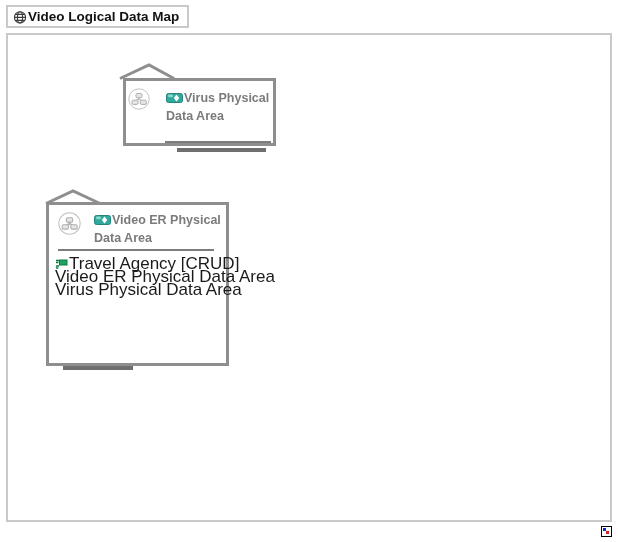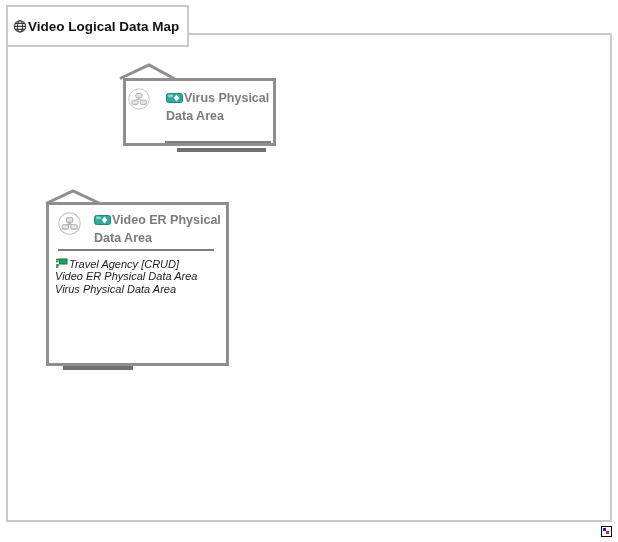--- a/index.html
+++ b/index.html
@@ -1,21 +1,21 @@
 <!DOCTYPE html>
 <html><head>
 <meta charset="utf-8">
 <style>
   * { box-sizing: border-box; margin: 0; padding: 0; }
   html, body { width: 618px; height: 542px; background: #ffffff; overflow: hidden; }
   body { position: relative; font-family: "Liberation Sans", "DejaVu Sans", sans-serif; }
 
   
   .tab {
-    position: absolute; left: 6px; top: 5px; width: 183px; height: 42px;
+    position: absolute; left: 6px; top: 5px; width: 183px; height: 23px;
     background: #ffffff; border: 2px solid #c9c9c9; z-index: 3;
     display: flex; align-items: center; padding-left: 5px;
     font-size: 13.5px; font-weight: bold; color: #111;
   }
   .tab .globe { margin-right: 1px; display: inline-flex; }
 
   
   .canvas {
     position: absolute; left: 6px; top: 33px; width: 606px; height: 489px;
     background: #ffffff; border: 2px solid #c9c9c9; z-index: 1;
@@ -41,21 +41,21 @@
   .data-area-icon { display: inline-block; vertical-align: -1px; margin-right: 1px; }
   .separator { position: absolute; background: #7d7d7d; height: 2px; }
   .pkg-virus .separator { left: 47px; top: 78px; width: 106px; }
   .pkg-video .separator { left: 14px; top: 61px; width: 156px; }
   .shadow-bar { position: absolute; background: #6f6f6f; height: 4px; }
   .pkg-virus .shadow-bar { left: 59px; top: 85px; width: 89px; }
   .pkg-video .shadow-bar { left: 19px; top: 178px; width: 70px; }
 
   .member-list {
     position: absolute; left: 11px; top: 69px; width: 170px;
-    font-size: 11px; color: #1a1a1a; line-height: 13.2px; white-space: nowrap; font-style: italic;
+    font-size: 17px; color: #1a1a1a; line-height: 13.2px; white-space: nowrap;
   }
   .member-list .row { height: 13.2px; }
   .tbl-icon { display: inline-block; vertical-align: -2px; margin-right: 1px; }
 
   
   .broken {
     position: absolute; left: 601px; top: 526px; width: 11px; height: 11px;
     border: 1px solid #000; background: #fff; z-index: 4;
   }
   .broken .b { position: absolute; left: 1px; top: 1px; width: 3px; height: 3px; background: #2222cc; }

